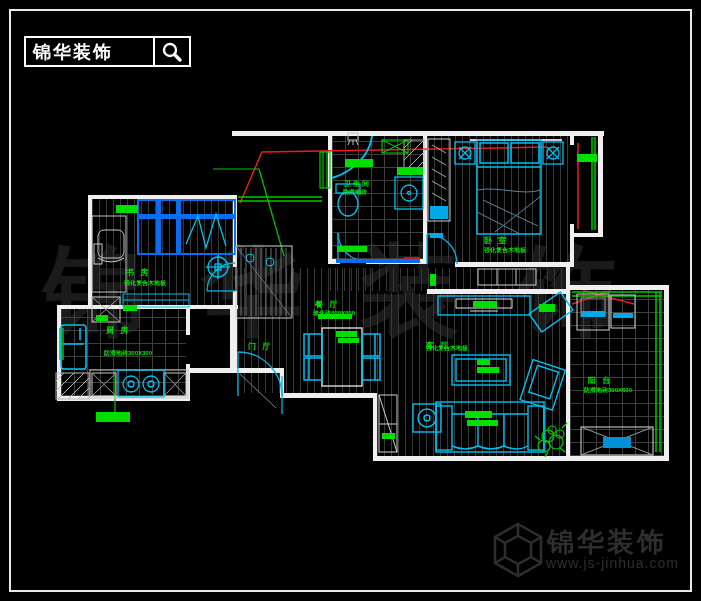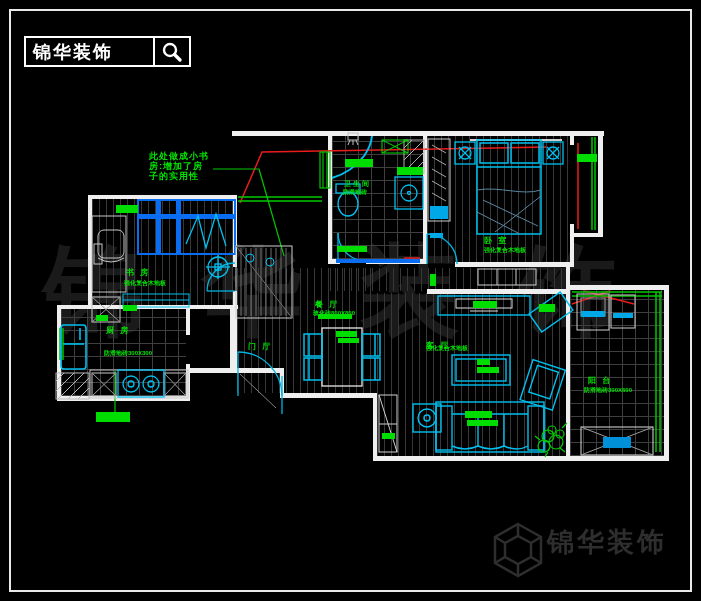--- a/index.html
+++ b/index.html
@@ -323,25 +323,20 @@
     </g>
     <g>
       <rect x="581" y="427" width="72" height="28" stroke="#e0e0e0" fill="none"></rect>
       <line x1="581" y1="427" x2="653" y2="455" stroke="#9a9a9a"></line>
       <line x1="653" y1="427" x2="581" y2="455" stroke="#9a9a9a"></line>
       <rect x="603" y="437" width="28" height="11" fill="#0090d8"></rect>
     </g>
 
   </svg>
 
-  <div class="abs" id="note">
-    <div>此处做成小书</div>
-    <div>房:增加了房</div>
-    <div>子的实用性</div>
-  </div>
 
   <div class="abs gl" style="left:126px;top:268px;">书 房</div>
   <div class="abs gs" style="left:124px;top:280px;">强化复合木地板</div>
   <div class="abs gl" style="left:344px;top:179px;font-size:7px;">卫生间</div>
   <div class="abs gs" style="left:343px;top:189px;">防滑地砖</div>
   <div class="abs gl" style="left:484px;top:236px;">卧 室</div>
   <div class="abs gs" style="left:484px;top:247px;">强化复合木地板</div>
   <div class="abs gl" style="left:315px;top:300px;">餐 厅</div>
   <div class="abs gs" style="left:313px;top:310px;">玻化砖800X800</div>
   <div class="abs gl" style="left:248px;top:342px;">门 厅</div>
@@ -391,15 +386,16 @@
       <polygon points="26,14 39,21 39,35 26,42 13,35 13,21"></polygon>
       <line x1="26" y1="2" x2="26" y2="14"></line>
         <line x1="49" y1="41" x2="39" y2="35"></line>
       <line x1="3" y1="41" x2="13" y2="35"></line>
         <line x1="26" y1="42" x2="26" y2="54"></line>
       <line x1="49" y1="15" x2="39" y2="21"></line>
         <line x1="3" y1="15" x2="13" y2="21"></line>
     </g>
   </svg>
   <div class="abs dim" id="fbrand">锦华装饰</div>
+  <div class="abs dim" id="furl">www.js-jinhua.com</div>
 
   <div class="abs" id="frame"></div>
 </div>
 
 </body></html>

